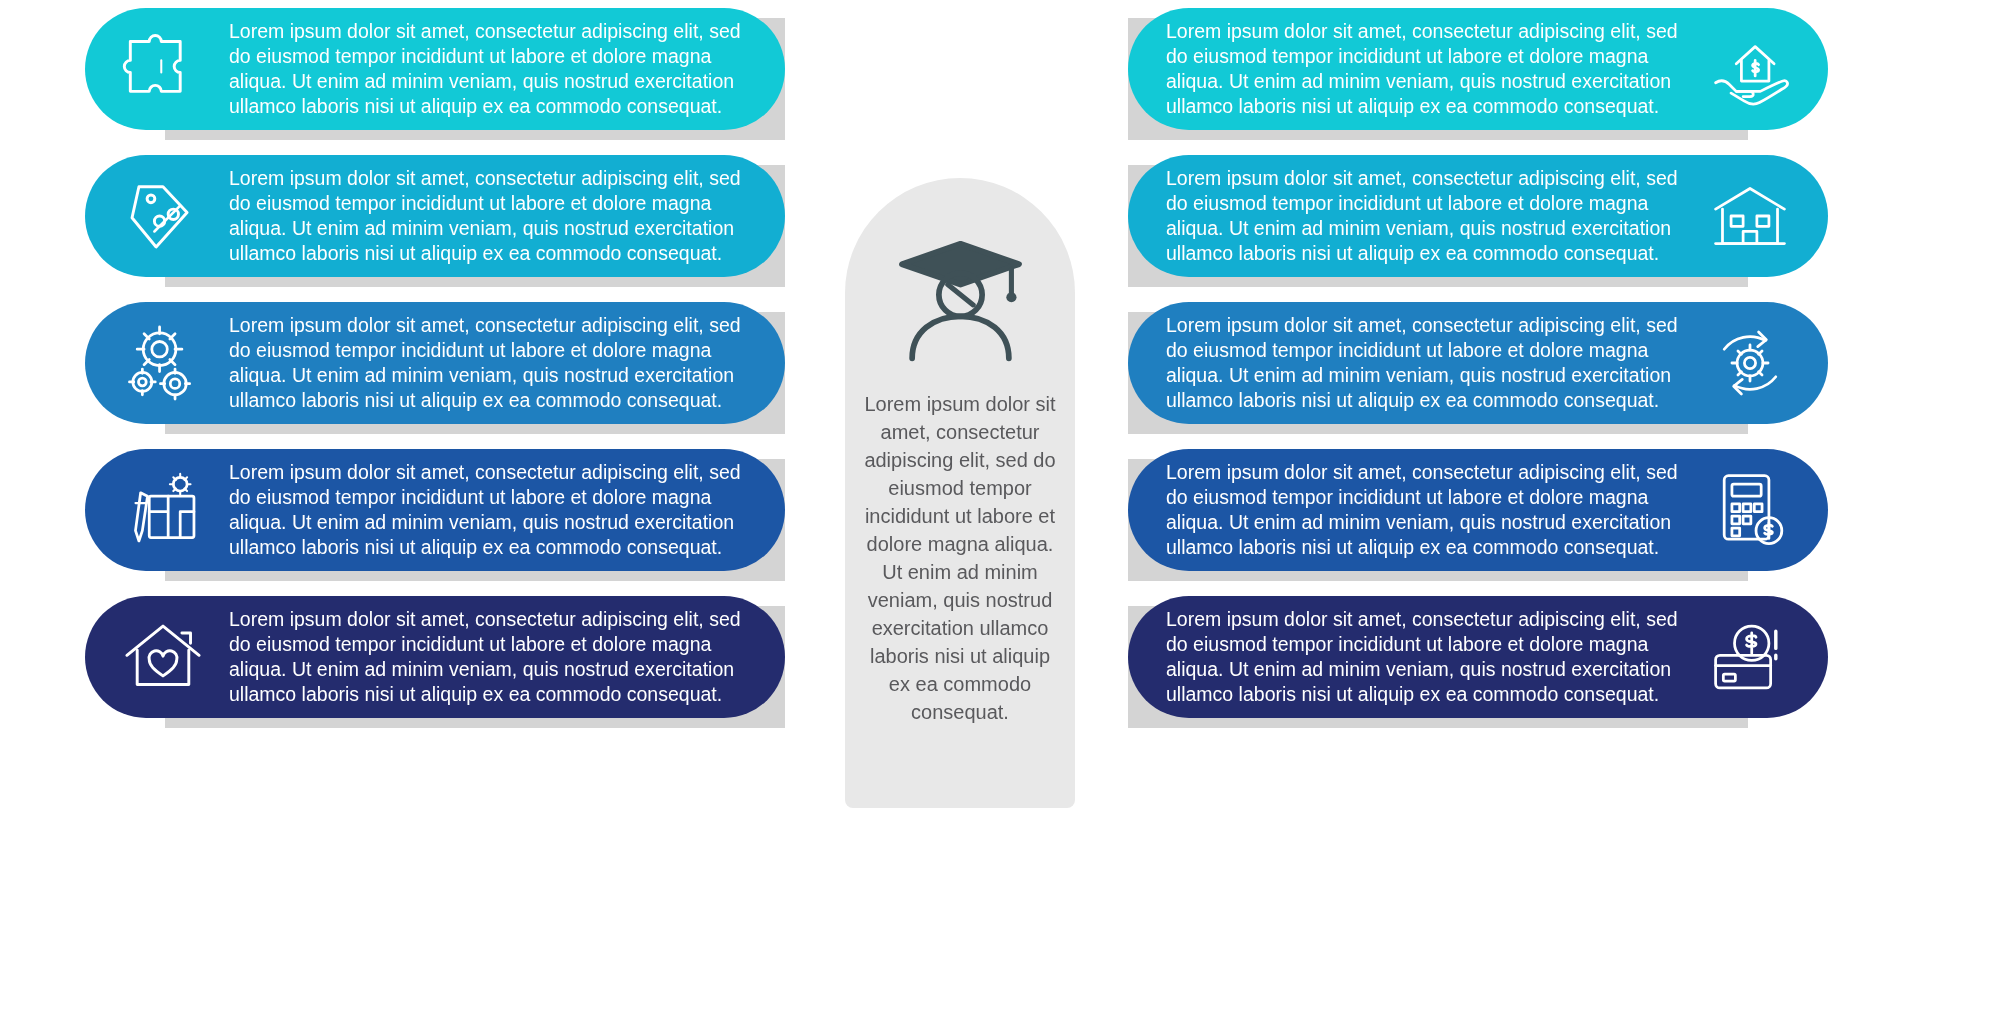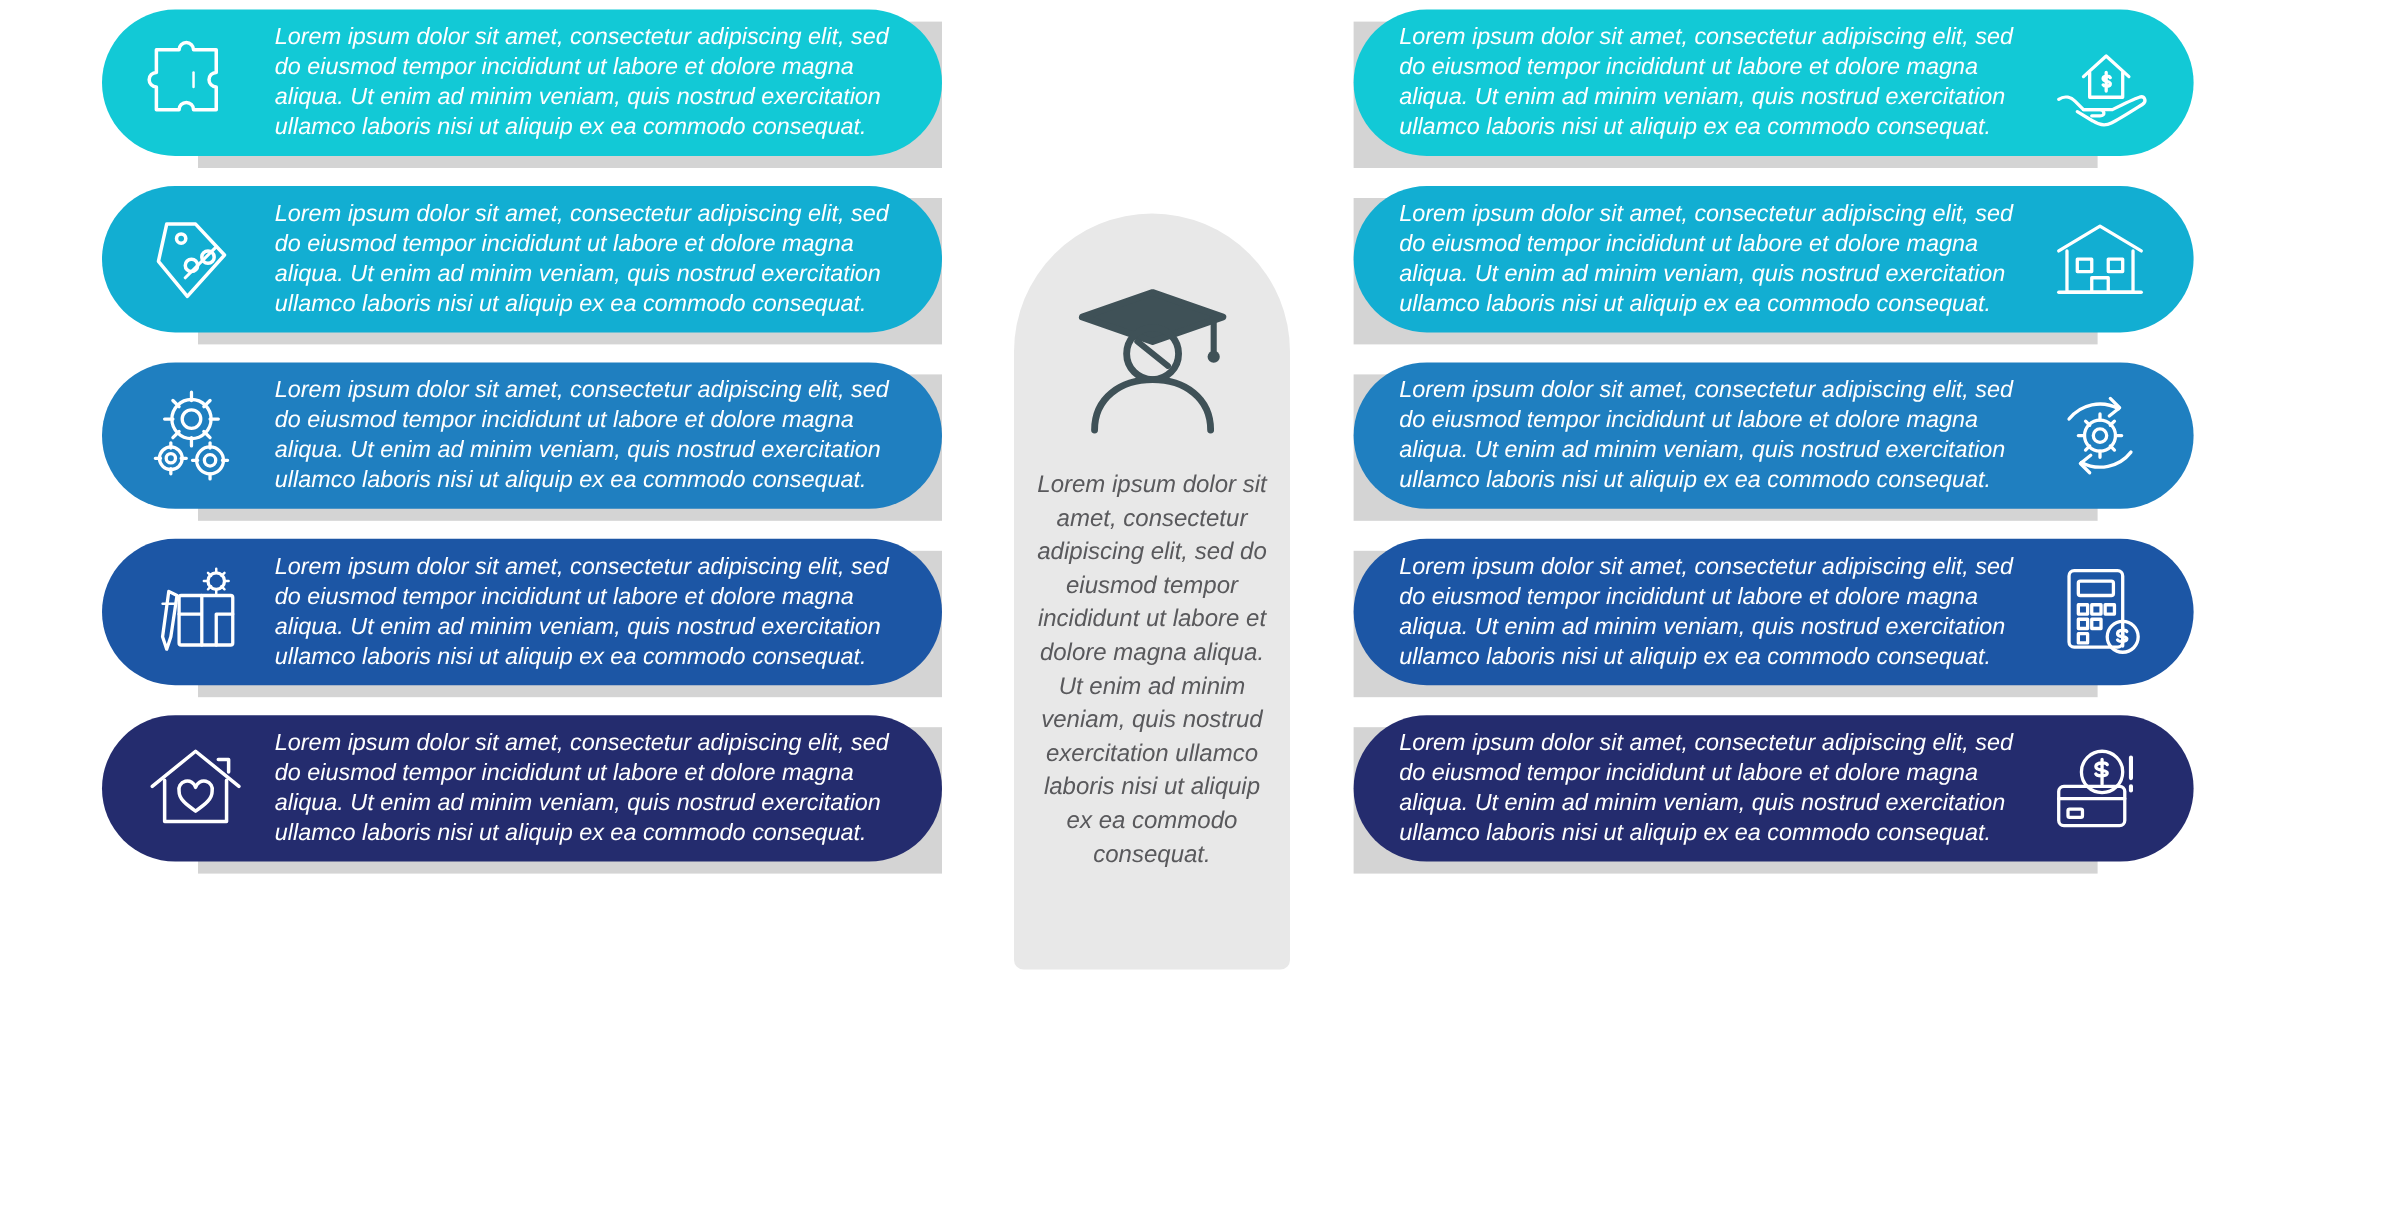--- a/index.html
+++ b/index.html
@@ -10,21 +10,20 @@
   body {
     width: 1996px;
     height: 1022px;
     font-family: "Liberation Sans", sans-serif;
     overflow: hidden;
   }
   #infographic {
     position: relative;
     width: 1732px;
     height: 1022px;
-    font-style: italic;
   }
 
   
   .column {
     position: absolute;
     top: 8px;
     width: 700px;
   }
   .column-left  { left: 85px; }
   .column-right { left: 1128px; }

